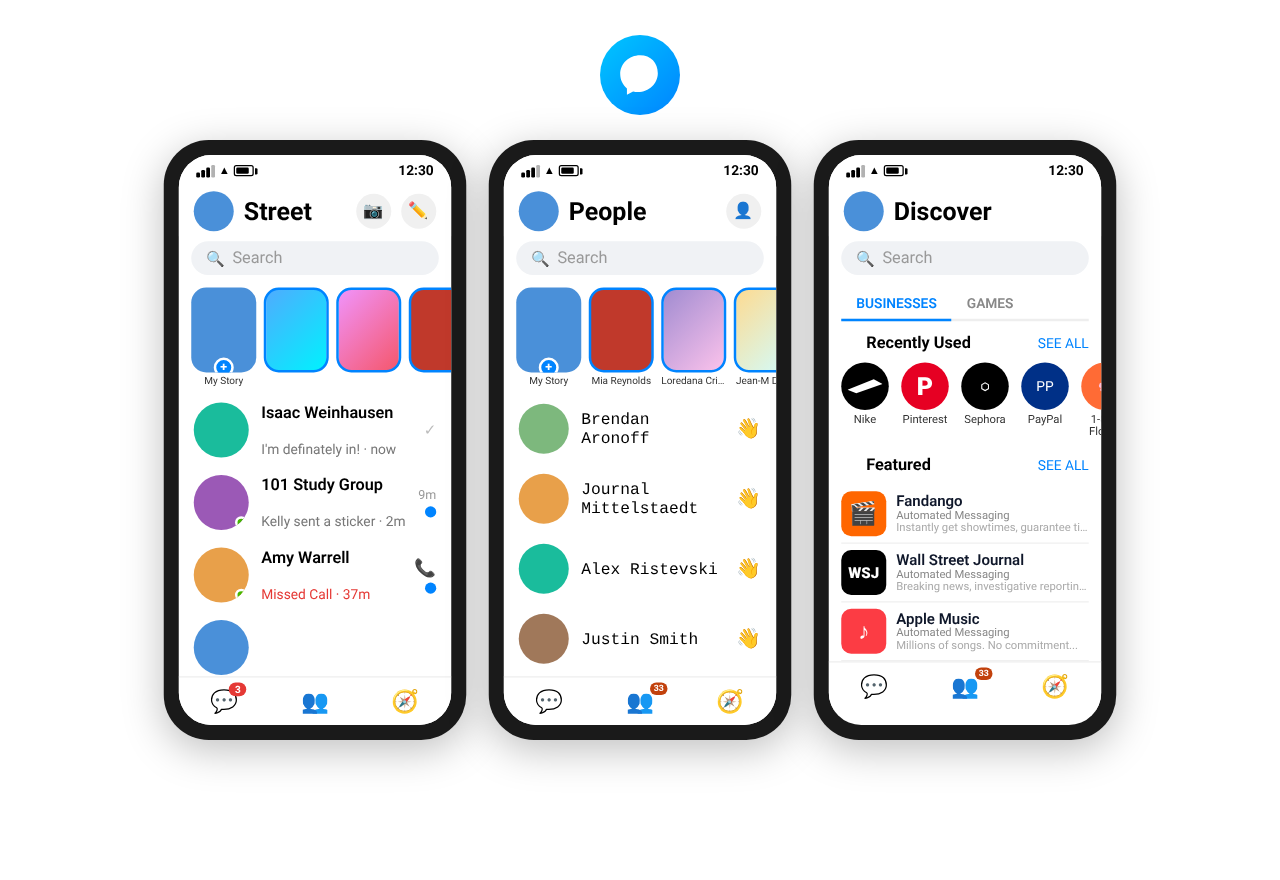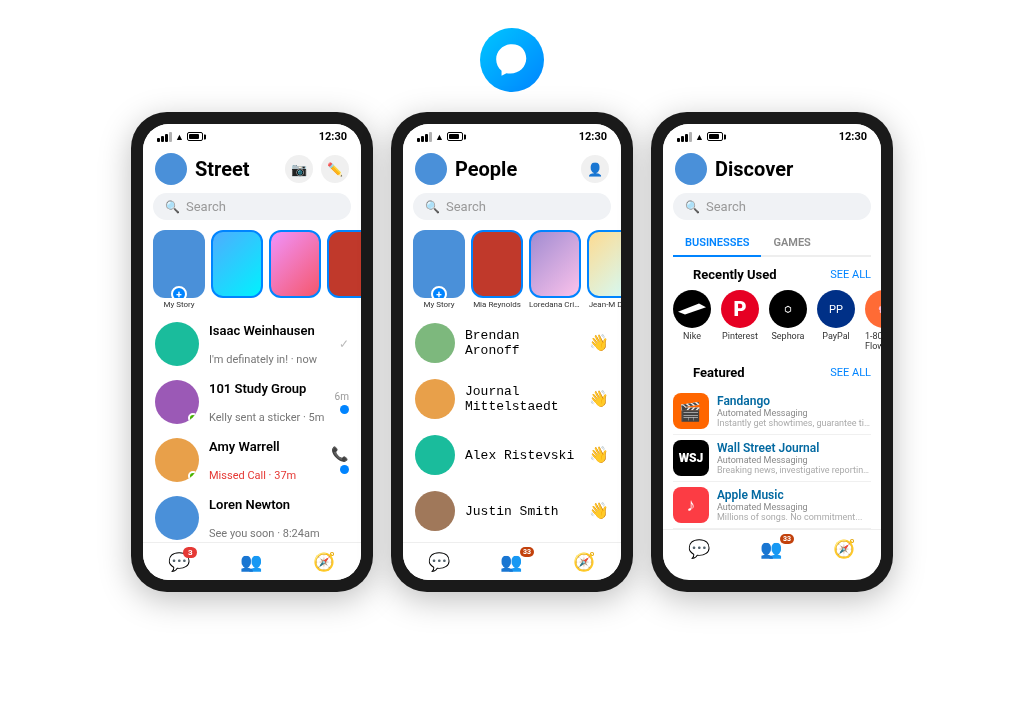--- a/index.html
+++ b/index.html
@@ -345,40 +345,40 @@
     }
     .discover-icon-circle {
       width: 38px; height: 38px;
       border-radius: 50%;
       display: flex;
       align-items: center;
       justify-content: center;
       font-size: 18px;
       overflow: hidden;
     }
-    .discover-icon-label { font-size: 9px; color: #333; text-align: left; }
+    .discover-icon-label { font-size: 9px; color: #333; text-align: center; }
     .featured-item {
       display: flex;
       align-items: center;
       gap: 8px;
       padding: 5px 0;
       border-bottom: 1px solid #f0f0f0;
     }
     .featured-logo {
       width: 36px; height: 36px;
       border-radius: 8px;
       flex-shrink: 0;
       display: flex;
       align-items: center;
       justify-content: center;
       font-size: 18px;
       overflow: hidden;
     }
     .featured-info { flex: 1; min-width: 0; }
-    .featured-name { font-size: 12px; font-weight: 600; color: #0369a1; }
+    .featured-name { font-size: 12px; font-weight: 600; color: #0f172a; }
     .featured-sub { font-size: 9px; color: #888; }
     .featured-desc { font-size: 9px; color: #aaa; white-space: nowrap; overflow: hidden; text-overflow: ellipsis; }
 
     
     .av-blue { background: #4a90d9; }
     .av-green { background: #7db87d; }
     .av-orange { background: #e8a04a; }
     .av-purple { background: #9b59b6; }
     .av-teal { background: #1abc9c; }
     .av-brown { background: #a0785a; }
@@ -476,46 +476,42 @@
           <div class="chat-meta">
             <span class="check-icon">✓</span>
           </div>
         </div>
         <div class="chat-item">
           <div class="chat-avatar av-purple">
             <div class="online-dot"></div>
           </div>
           <div class="chat-info">
             <div class="chat-name">101 Study Group</div>
-            <div class="chat-preview">Kelly sent a sticker · 5m</div>
+            <div class="chat-preview">Kelly sent a sticker · 2m</div>
           </div>
           <div class="chat-meta">
-            <span class="chat-time">6m</span>
+            <span class="chat-time">9m</span>
             <div class="unread-dot"></div>
           </div>
         </div>
         <div class="chat-item">
           <div class="chat-avatar av-orange">
             <div class="online-dot"></div>
           </div>
           <div class="chat-info">
             <div class="chat-name">Amy Warrell</div>
             <div class="chat-preview missed">Missed Call · 37m</div>
           </div>
           <div class="chat-meta">
             <span class="phone-icon">📞</span>
             <div class="unread-dot"></div>
           </div>
         </div>
         <div class="chat-item">
           <div class="chat-avatar av-blue"></div>
-          <div class="chat-info">
-            <div class="chat-name">Loren Newton</div>
-            <div class="chat-preview">See you soon · 8:24am</div>
-          </div>
         </div>
 
       </div>
 
       <div class="bottom-nav">
         <div class="nav-item">
           <span class="nav-icon active">💬</span>
           <span class="nav-badge">3</span>
         </div>
         <div class="nav-item">

